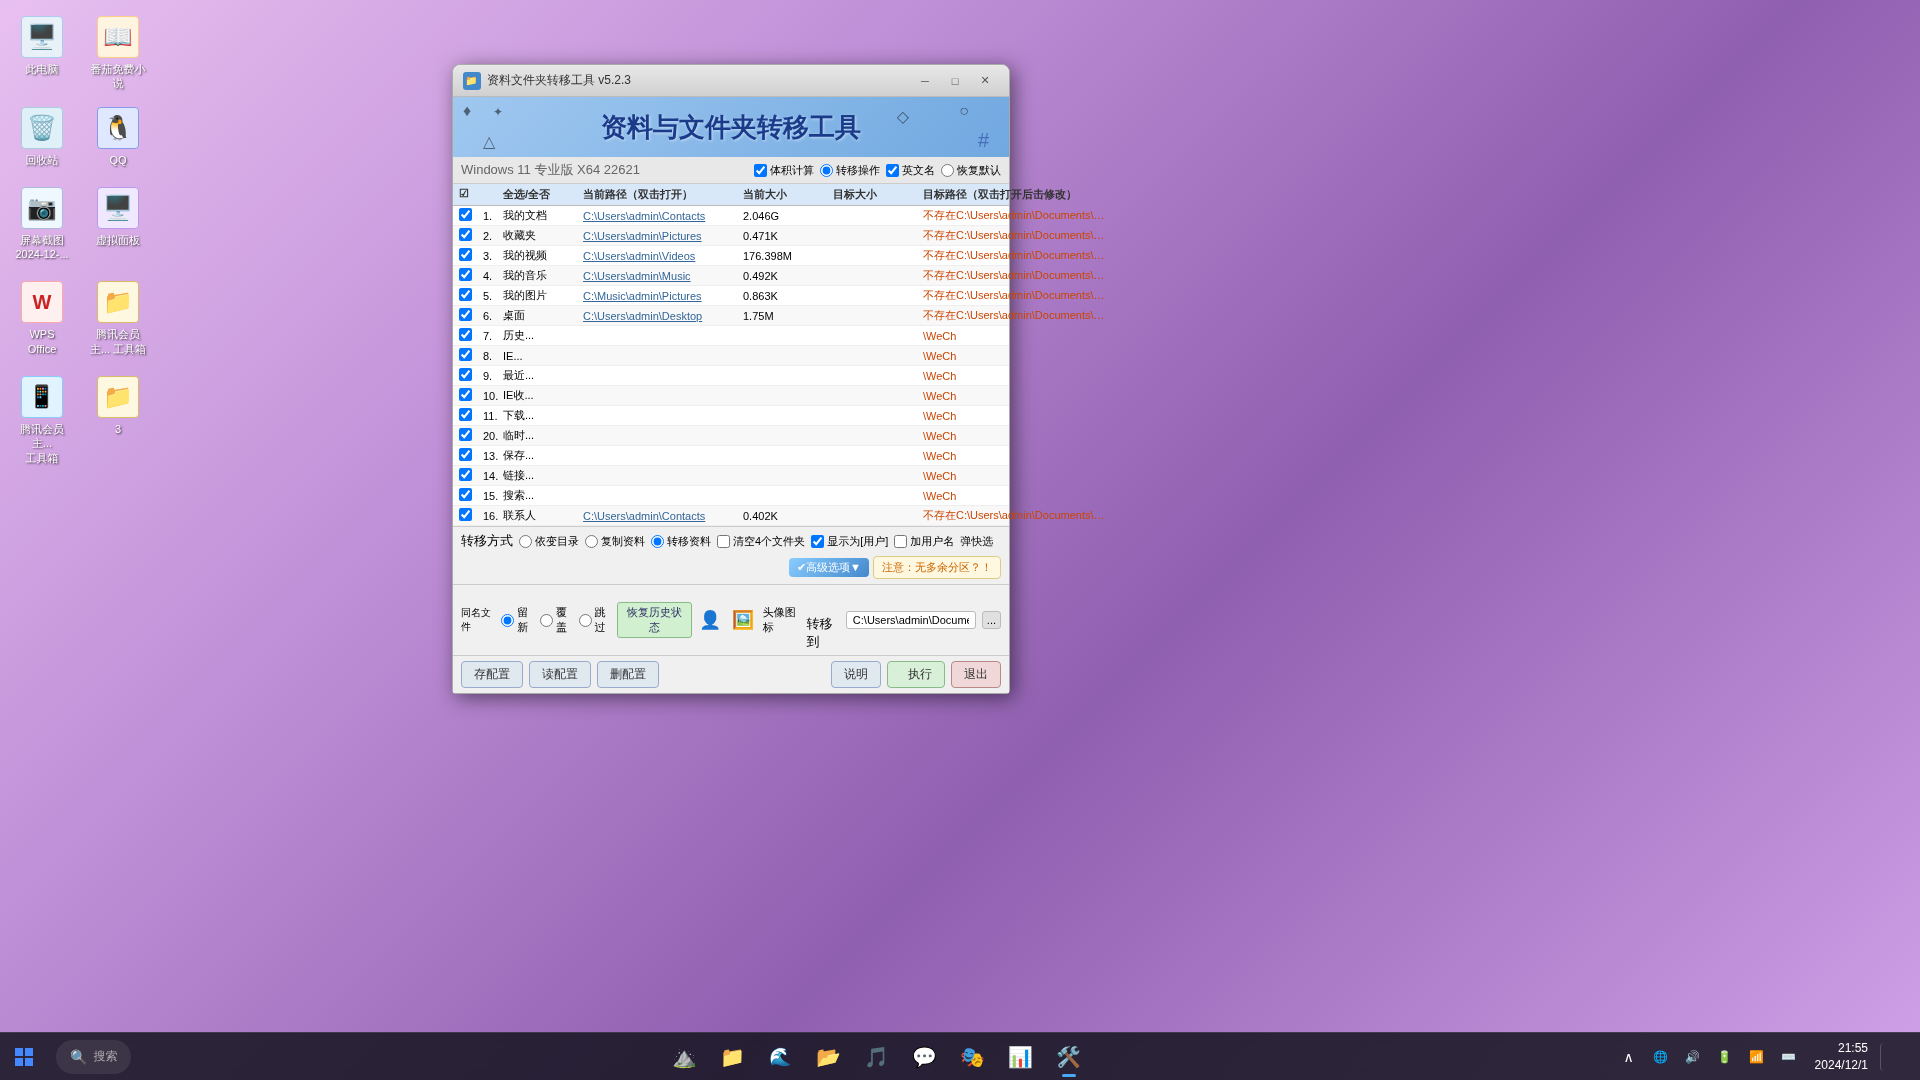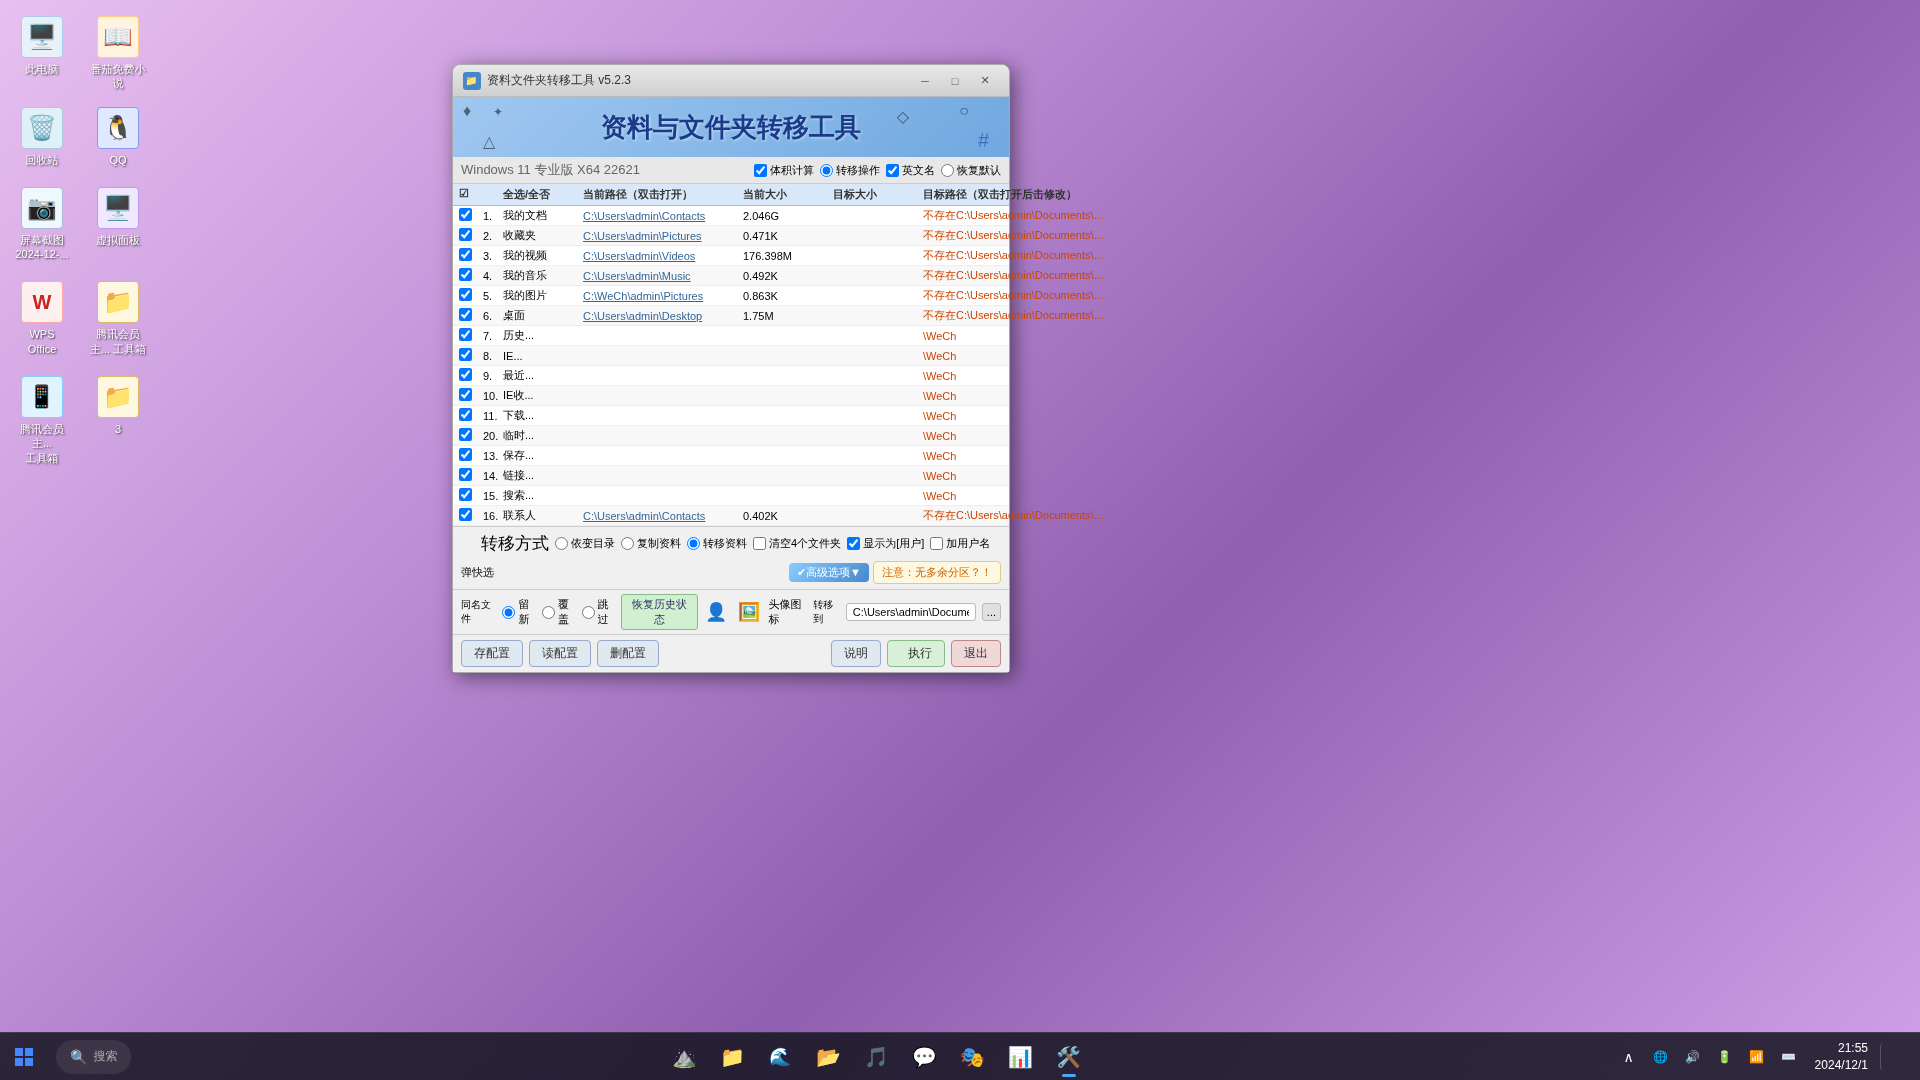--- a/index.html
+++ b/index.html
@@ -706,21 +706,21 @@
     <div class="table-cell">我的音乐</div>
     <div class="table-cell" style="color:#336699; text-decoration:underline; cursor:pointer;">C:\Users\admin\Music</div>
     <div class="table-cell">0.492K</div>
     <div class="table-cell"></div>
     <div class="table-cell" style="color:#cc4400;">不存在C:\Users\admin\Documents\WeCh</div>
   </div>
         <div class="table-row">
     <div class="table-cell"><input type="checkbox" checked="" style=""></div>
     <div class="table-cell">5.</div>
     <div class="table-cell">我的图片</div>
-    <div class="table-cell" style="color:#336699; text-decoration:underline; cursor:pointer;">C:\WeCh\admin\Pictures</div>
+    <div class="table-cell" style="color:#336699; text-decoration:underline; cursor:pointer;">C:\Music\admin\Pictures</div>
     <div class="table-cell">0.863K</div>
     <div class="table-cell"></div>
     <div class="table-cell" style="color:#cc4400;">不存在C:\Users\admin\Documents\WeCh</div>
   </div>
         <div class="table-row">
     <div class="table-cell"><input type="checkbox" checked="" style=""></div>
     <div class="table-cell">6.</div>
     <div class="table-cell">桌面</div>
     <div class="table-cell" style="color:#336699; text-decoration:underline; cursor:pointer;">C:\Users\admin\Desktop</div>
     <div class="table-cell">1.75M</div>
@@ -814,21 +814,21 @@
     <div class="table-cell">联系人</div>
     <div class="table-cell" style="color:#336699; text-decoration:underline; cursor:pointer;">C:\Users\admin\Contacts</div>
     <div class="table-cell">0.402K</div>
     <div class="table-cell"></div>
     <div class="table-cell" style="color:#cc4400;">不存在C:\Users\admin\Documents\WeCh</div>
   </div>
       </div>
   </div>
 
   <div class="app-options">
-    <span style="font-size:17px;margin-left:20px;">转移方式</span>
+    <span style="font-size:13px;">转移方式</span>
     <label class="radio-label">
       <input type="radio" name="transfer" style="">
       <span>依变目录</span>
     </label>
     <label class="radio-label">
       <input type="radio" name="transfer" style="">
       <span>复制资料</span>
     </label>
     <label class="radio-label">
       <input type="radio" name="transfer" checked="" style="">
@@ -866,21 +866,21 @@
       <span>覆盖</span>
     </label>
     <label class="radio-label">
       <input type="radio" name="samename" style="">
       <span>跳过</span>
     </label>
     <button class="btn-green">恢复历史状态</button>
     <span style="font-size:18px; margin:0 2px;">👤</span>
     <span style="font-size:18px; margin:0 2px;">🖼️</span>
     <span style="font-size:11px;">头像图标</span>
-    <span style="font-size:10px;">转移到</span>
+    <span style="font-size:13px;margin-top:26px;">转移到</span>
     <input class="path-input" type="text" value="C:\Users\admin\Documer" style="">
     <button class="three-dot-btn">...</button>
   </div>
 
   <div class="app-buttons">
     <button class="app-action-btn">存配置</button>
     <button class="app-action-btn">读配置</button>
     <button class="app-action-btn">删配置</button>
     <div style="flex:1"></div>
     <button class="app-action-btn">说明</button>

